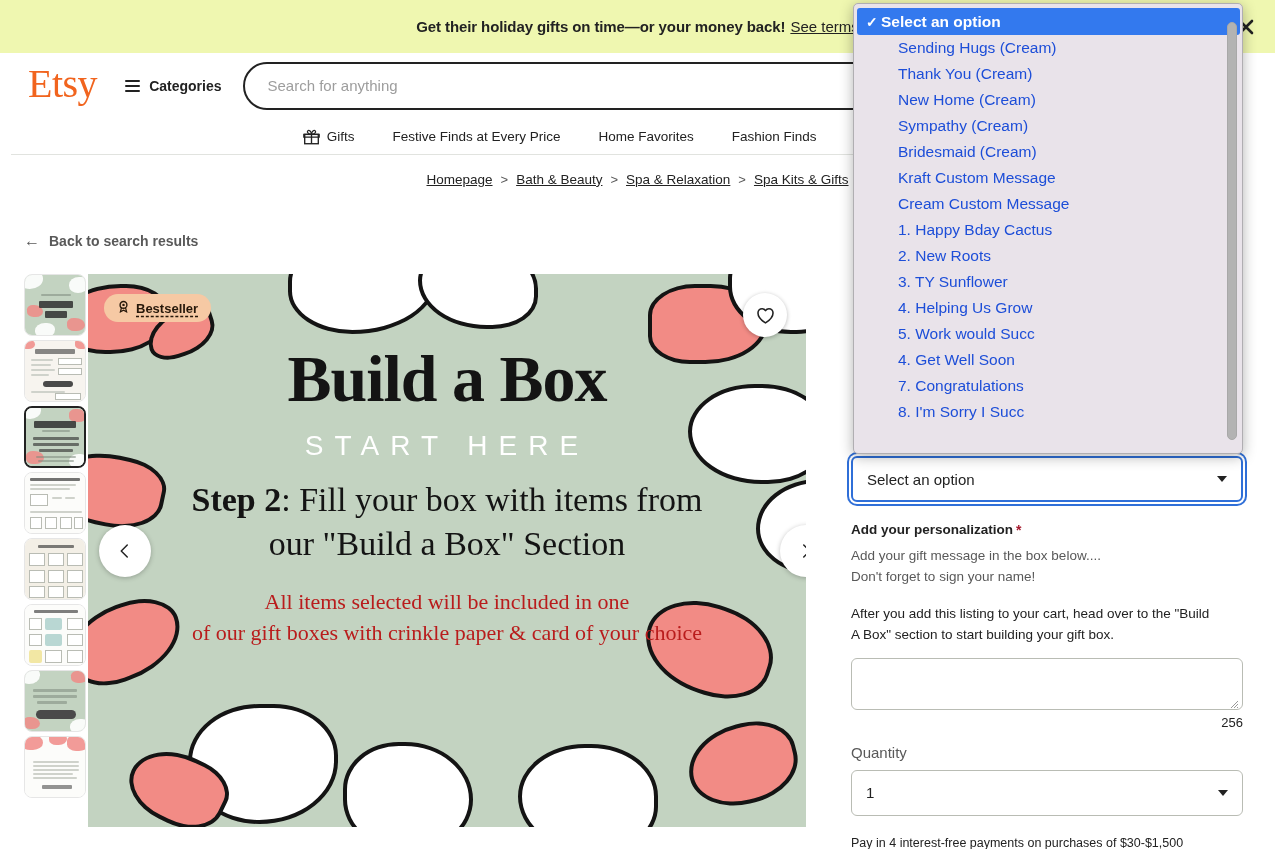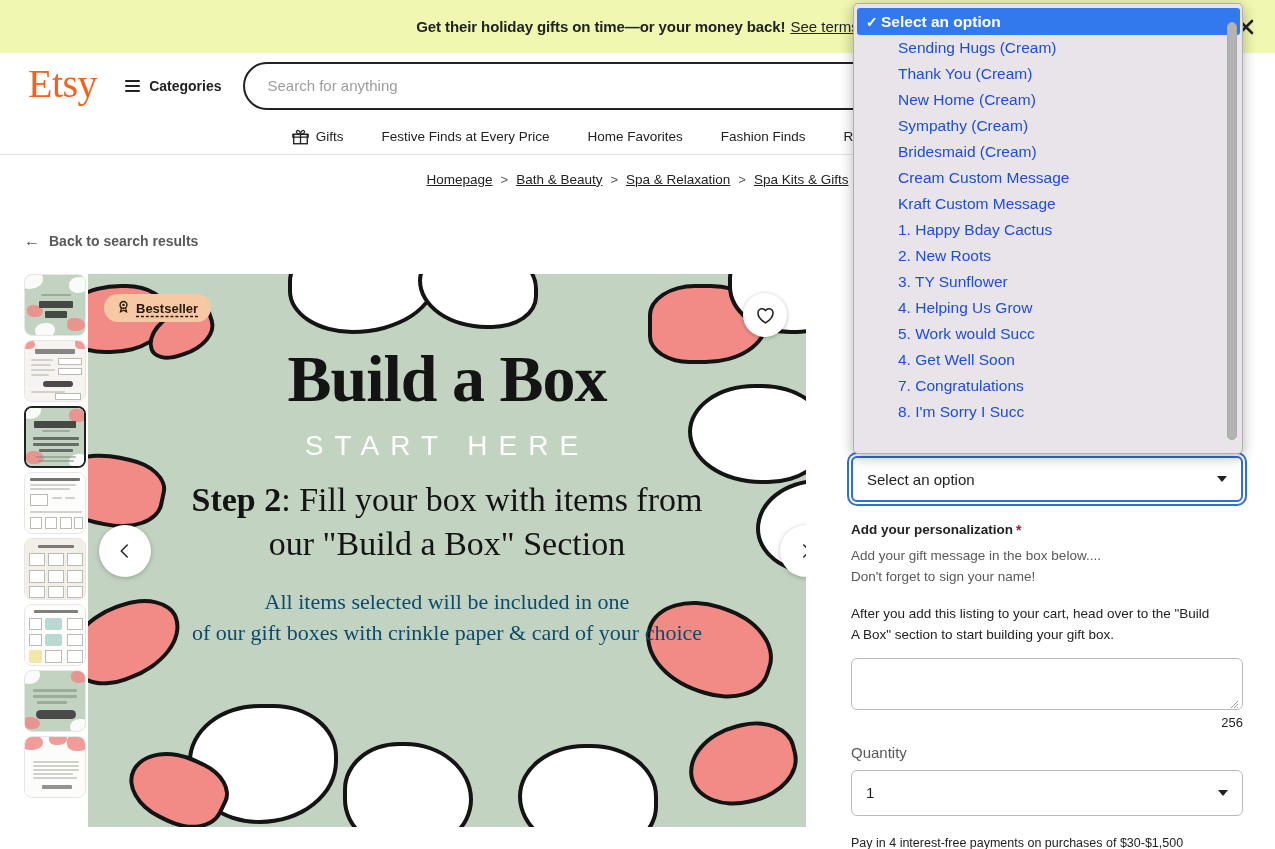--- a/index.html
+++ b/index.html
@@ -58,21 +58,21 @@
   }
   .searchbar input {
     border: none; outline: none; background: transparent;
     font-size: 15px; color: #222; width: 100%;
     font-family: "Liberation Sans", sans-serif;
   }
   .searchbar input::placeholder { color: #9d9d9d; }
 
   
   .navbar {
-    position: absolute; left: 0; top: 118px; width: 1145px; height: 37px;
+    position: absolute; left: 11px; top: 118px; width: 1145px; height: 37px;
     background: #fff; border-bottom: 1px solid #e1e3df;
     display: flex; align-items: center; justify-content: center; gap: 38px;
   }
   .nav-item {
     font-size: 13.5px; color: #222222; cursor: pointer;
     display: flex; align-items: center; gap: 7px; white-space: nowrap;
   }
   .gift-icon svg { display:block; }
 
   
@@ -143,21 +143,21 @@
     font-family:"Liberation Sans", sans-serif; font-weight:400;
     font-size:28px; color:#ffffff; letter-spacing:11px; margin-top:18px;
   }
   .mi-step {
     font-family:"Liberation Serif", serif; font-size:34px; color:#141414;
     margin-top:26px; line-height:1.28;
   }
   .mi-step b { font-weight:700; }
   .mi-step.s2 { margin-top:16px; }
   .mi-note {
-    font-family:"Liberation Serif", serif; font-size:22px; color:#0c4a6e;
+    font-family:"Liberation Serif", serif; font-size:22px; color:#b91c1c;
     margin-top:22px; line-height:1.4;
   }
 
   .bestseller-badge {
     position:absolute; left:16px; top:20px; z-index:6;
     background:#f6c9a4; border-radius:16px; height:28px;
     display:flex; align-items:center; gap:6px; padding:0 13px;
   }
   .bestseller-badge .bs-txt {
     font-size:13px; font-weight:700; color:#27180a;
@@ -566,24 +566,24 @@
       <div class="dd-item">
           <span>New Home (Cream)</span>
         </div>
       <div class="dd-item">
           <span>Sympathy (Cream)</span>
         </div>
       <div class="dd-item">
           <span>Bridesmaid (Cream)</span>
         </div>
       <div class="dd-item">
+          <span>Kraft Custom Message</span>
+        </div>
+      <div class="dd-item">
           <span>Cream Custom Message</span>
-        </div>
-      <div class="dd-item">
-          <span>Kraft Custom Message</span>
         </div>
       <div class="dd-item">
           <span>1. Happy Bday Cactus</span>
         </div>
       <div class="dd-item">
           <span>2. New Roots</span>
         </div>
       <div class="dd-item">
           <span>3. TY Sunflower</span>
         </div>

